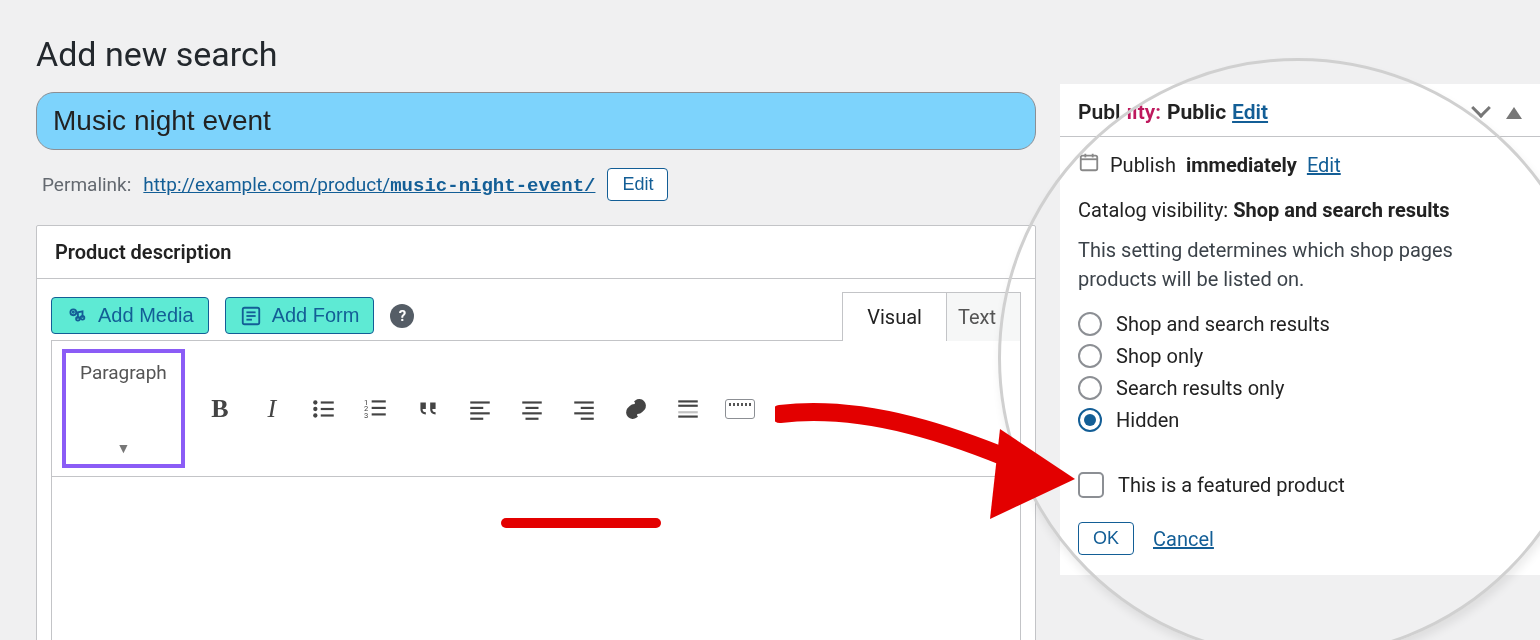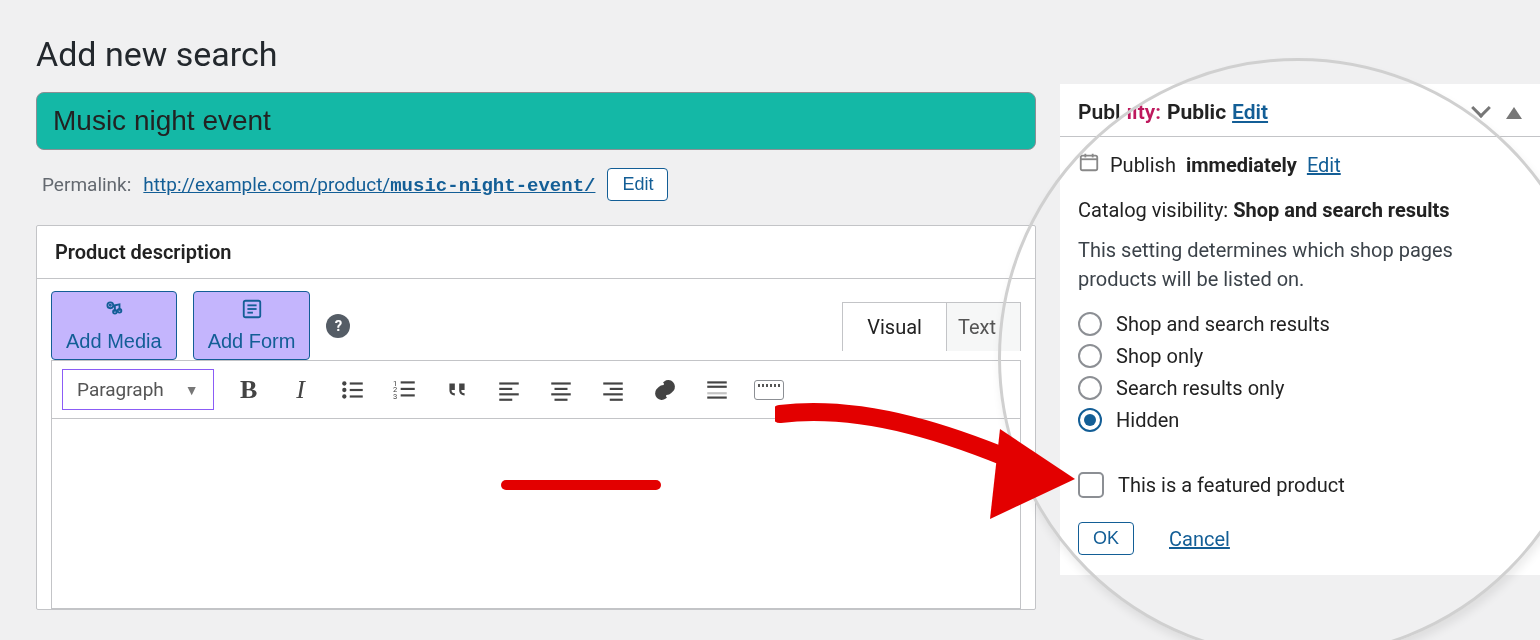--- a/index.html
+++ b/index.html
@@ -25,22 +25,22 @@
   }
 
   .layout { display: flex; gap: 36px; }
   .main-col { flex: 0 0 1000px; }
 
   .title-input {
     width: 100%;
     font-size: 28px;
     padding: 12px 16px;
     border: 1px solid #8c8f94;
-    border-radius: 8px;
-    background: #14b8a6;
+    border-radius: 18px;
+    background: #7dd3fc;
     color: #222;
   }
 
   .permalink-row {
     display: flex;
     align-items: center;
     gap: 12px;
     margin: 18px 0 24px 6px;
     font-size: 19px;
     color: #646970;
@@ -78,26 +78,25 @@
     display: flex;
     align-items: center;
     gap: 16px;
   }
   .wp-btn {
     display: inline-flex;
     align-items: center;
     gap: 10px;
     border: 1px solid #135e96;
     color: #135e96;
-    background: #c4b5fd;
+    background: #5eead4;
     padding: 6px 14px;
     border-radius: 4px;
     font-size: 20px;
     cursor: pointer;
-    flex-direction: column;
   }
   .wp-btn .ico { width: 22px; height: 22px; }
 
   .help-badge {
     width: 24px; height: 24px; border-radius: 50%;
     background: #555d66; color: #fff; display:inline-flex;
     align-items:center; justify-content:center; font-size:15px; font-weight:700;
   }
 
   .tabs-right {
@@ -121,26 +120,26 @@
   .editor-toolbar {
     border: 1px solid #c3c4c7;
     background: #fff;
     margin-top: 0;
     padding: 8px 10px;
     display: flex;
     align-items: center;
     gap: 18px;
   }
   .fmt-select {
-    border: 1px solid #8b5cf6;
+    border: 4px solid #8b5cf6;
     padding: 8px 14px;
     font-size: 19px;
     color: #555;
-    display:flex; align-items:center; gap:21px;
-    cursor:pointer; background:#fff;
+    display:flex; align-items:center; gap:56px;
+    cursor:pointer; background:#fff;flex-direction:column;
   }
   .fmt-select .caret { font-size:14px; color:#777; }
   .tb-btn {
     color: #444;
     width: 34px; height: 34px;
     display: inline-flex; align-items: center; justify-content: center;
     font-size: 24px;
     cursor: pointer;
   }
   .tb-btn svg { width:26px; height:26px; fill:currentColor; }
@@ -203,21 +202,21 @@
   .radio{
     width:24px;height:24px;border:2px solid #8c8f94;border-radius:50%;
     display:inline-flex;align-items:center;justify-content:center;flex-shrink:0;
   }
   .radio.sel{border-color:#135e96;}
   .radio.sel::after{content:"";width:12px;height:12px;border-radius:50%;background:#135e96;}
 
   .check-row{margin-top:40px; display:flex; align-items:center; gap:14px; font-size:20px;}
   .checkbox{width:26px;height:26px;border:2px solid #8c8f94;border-radius:5px;flex-shrink:0;}
 
-  .actions{margin-top:24px; display:flex; align-items:center; gap:35px;}
+  .actions{margin-top:24px; display:flex; align-items:center; gap:19px;}
 
   
   .lens{
     position:absolute;
     top:-26px; left:-62px;
     width:600px; height:600px;
     border:3px solid #d0d0d0;
     border-radius:50%;
     pointer-events:none;
     box-shadow: 2px 6px 10px rgba(0,0,0,.08);

